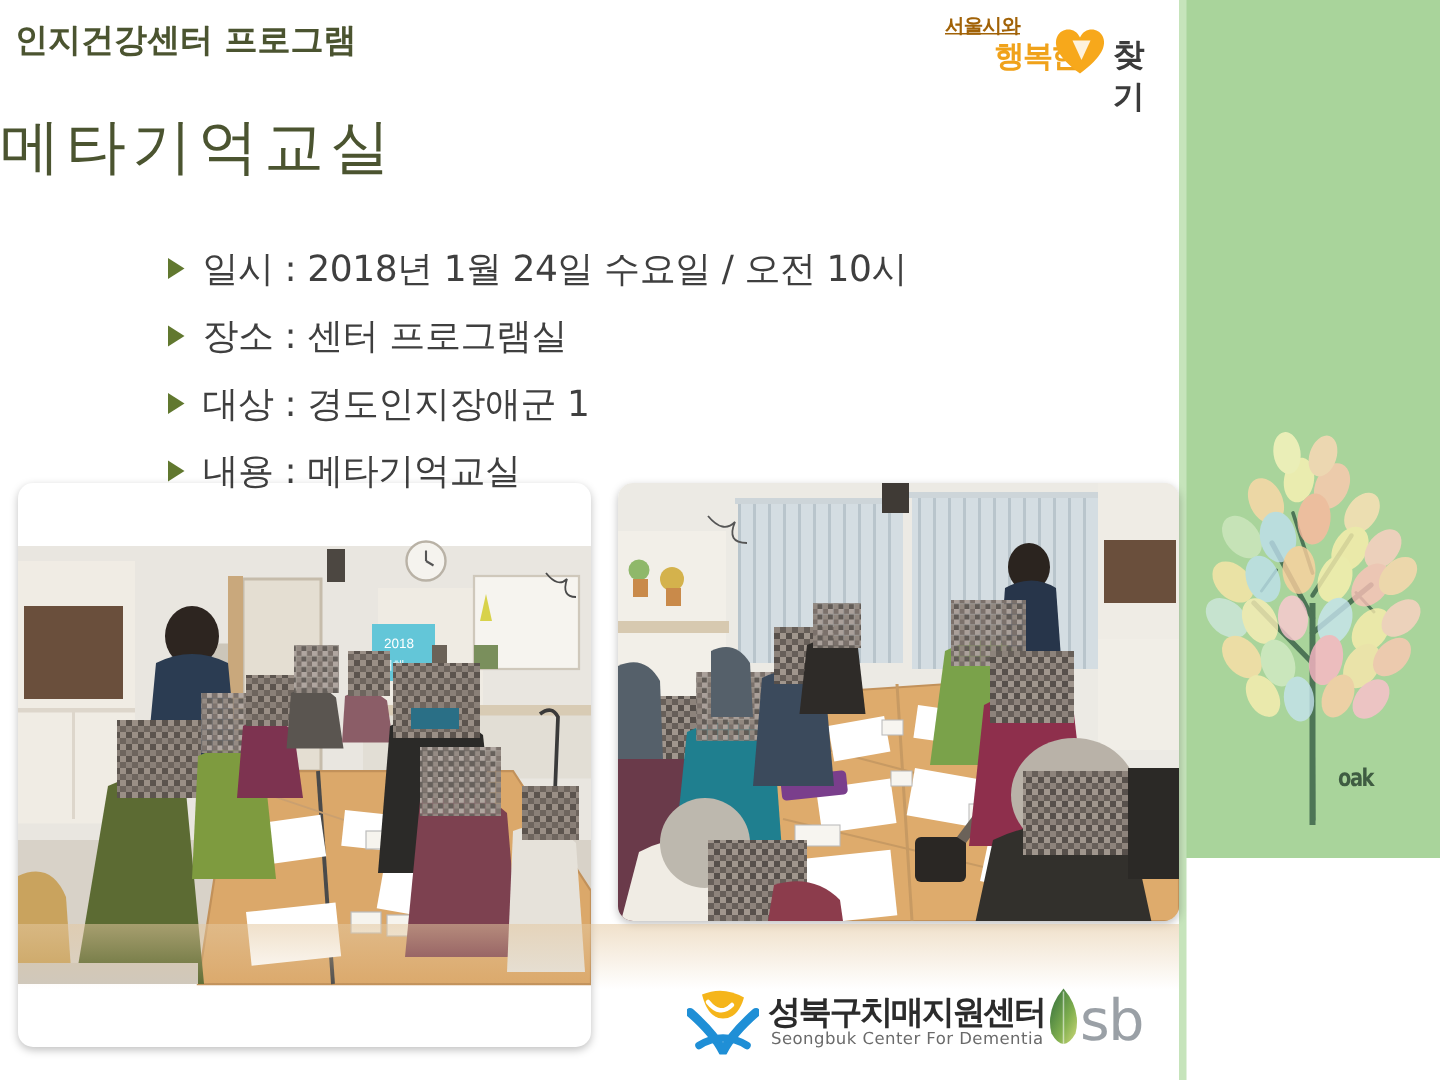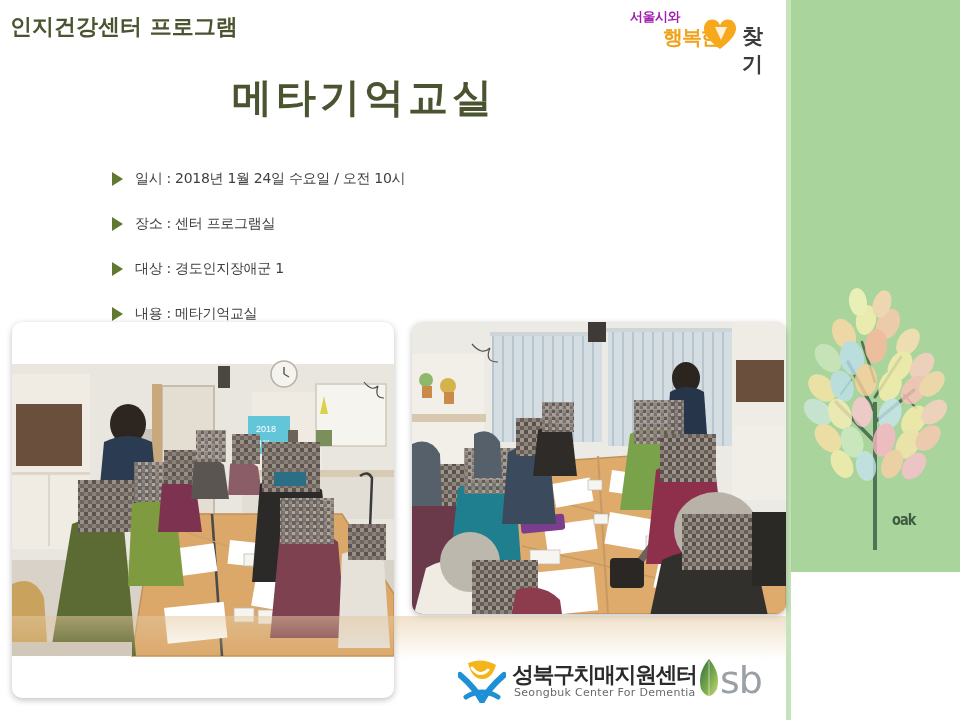--- a/index.html
+++ b/index.html
@@ -37,56 +37,57 @@
     position:absolute;left:10px;top:12px;
     font-size:22px;font-weight:bold;color:#4b5430;
     letter-spacing:0px;white-space:nowrap;
   }
 
   
   .brand-logo{
     position:absolute;left:630px;top:6px;width:150px;height:48px;
   }
   .brand-line1{
-    position:absolute;left:0px;top:2px;font-size:13px;color:#a21caf;font-weight:bold;
+    position:absolute;left:0px;top:2px;font-size:13px;color:#a16207;font-weight:bold;
     letter-spacing:-0.5px;
+    text-decoration:underline;
   }
   .brand-line2{
     position:absolute;left:0px;top:18px;font-size:20px;color:#f0a21a;font-weight:bold;
     letter-spacing:-1px;
     margin-left:33px;
   }
   .brand-heart{
     position:absolute;left:72px;top:12px;width:36px;height:32px;
   }
   .brand-line3{
     position:absolute;left:112px;top:16px;font-size:21px;color:#3b3b3b;font-weight:bold;
     letter-spacing:-1px;
   }
 
   
   .main-title{
     position:absolute;left:0;top:70px;width:728px;
-    text-align:center;
-    font-size:40px;font-weight:bold;color:#4b5430;
+    text-align:left;
+    font-size:40px;font-weight:normal;color:#4b5430;
     letter-spacing:4px;
   }
 
   
   .bullets{position:absolute;left:112px;top:156px;width:620px;}
   .bullet-row{
     display:flex;align-items:center;height:45px;
   }
   .bullet-marker{
     width:0;height:0;border-left:11px solid #61782f;
     border-top:7px solid transparent;border-bottom:7px solid transparent;
     margin-right:12px;flex:0 0 auto;
   }
   .bullet-text{
-    font-size:14px;color:#3f3f3f;white-space:nowrap;letter-spacing:-0.3px;
+    font-size:24px;color:#3f3f3f;white-space:nowrap;letter-spacing:-0.3px;
   }
 
   
   .photo{
     position:absolute;border-radius:10px;overflow:hidden;
     box-shadow:0 2px 6px rgba(0,0,0,.25);
   }
   .photo-left{left:12px;top:322px;width:382px;height:376px;text-align:center;}
   .photo-right{left:412px;top:322px;width:374px;height:292px;}
   .photo svg{display:block;width:100%;height:100%;}

